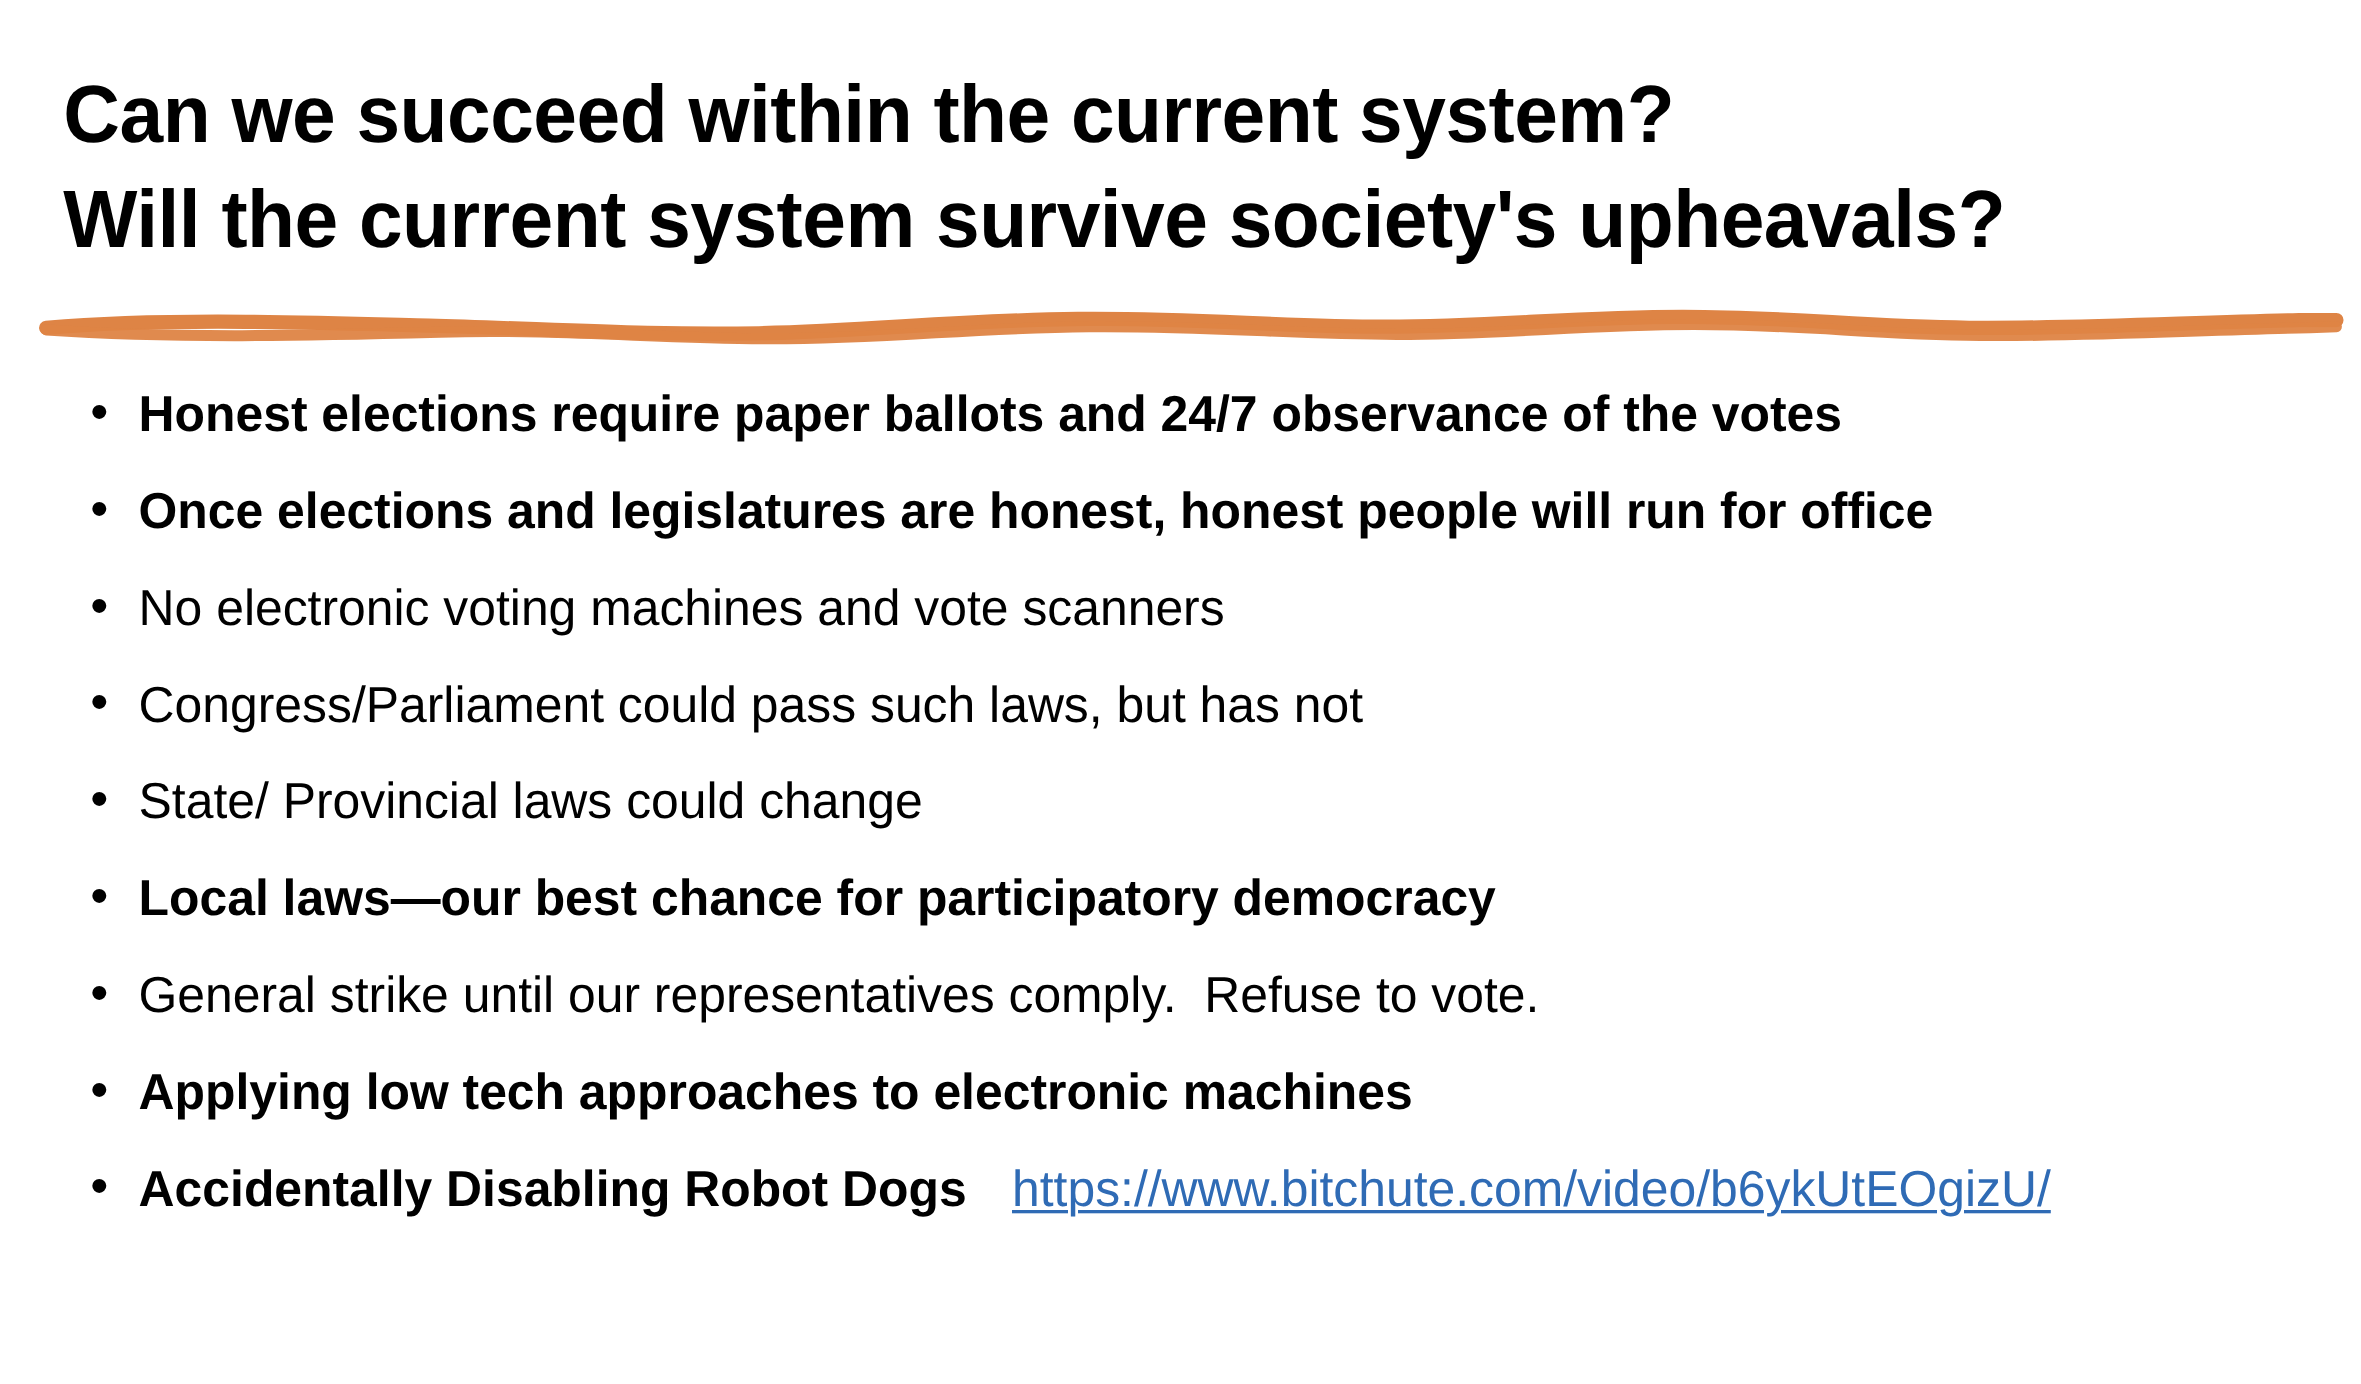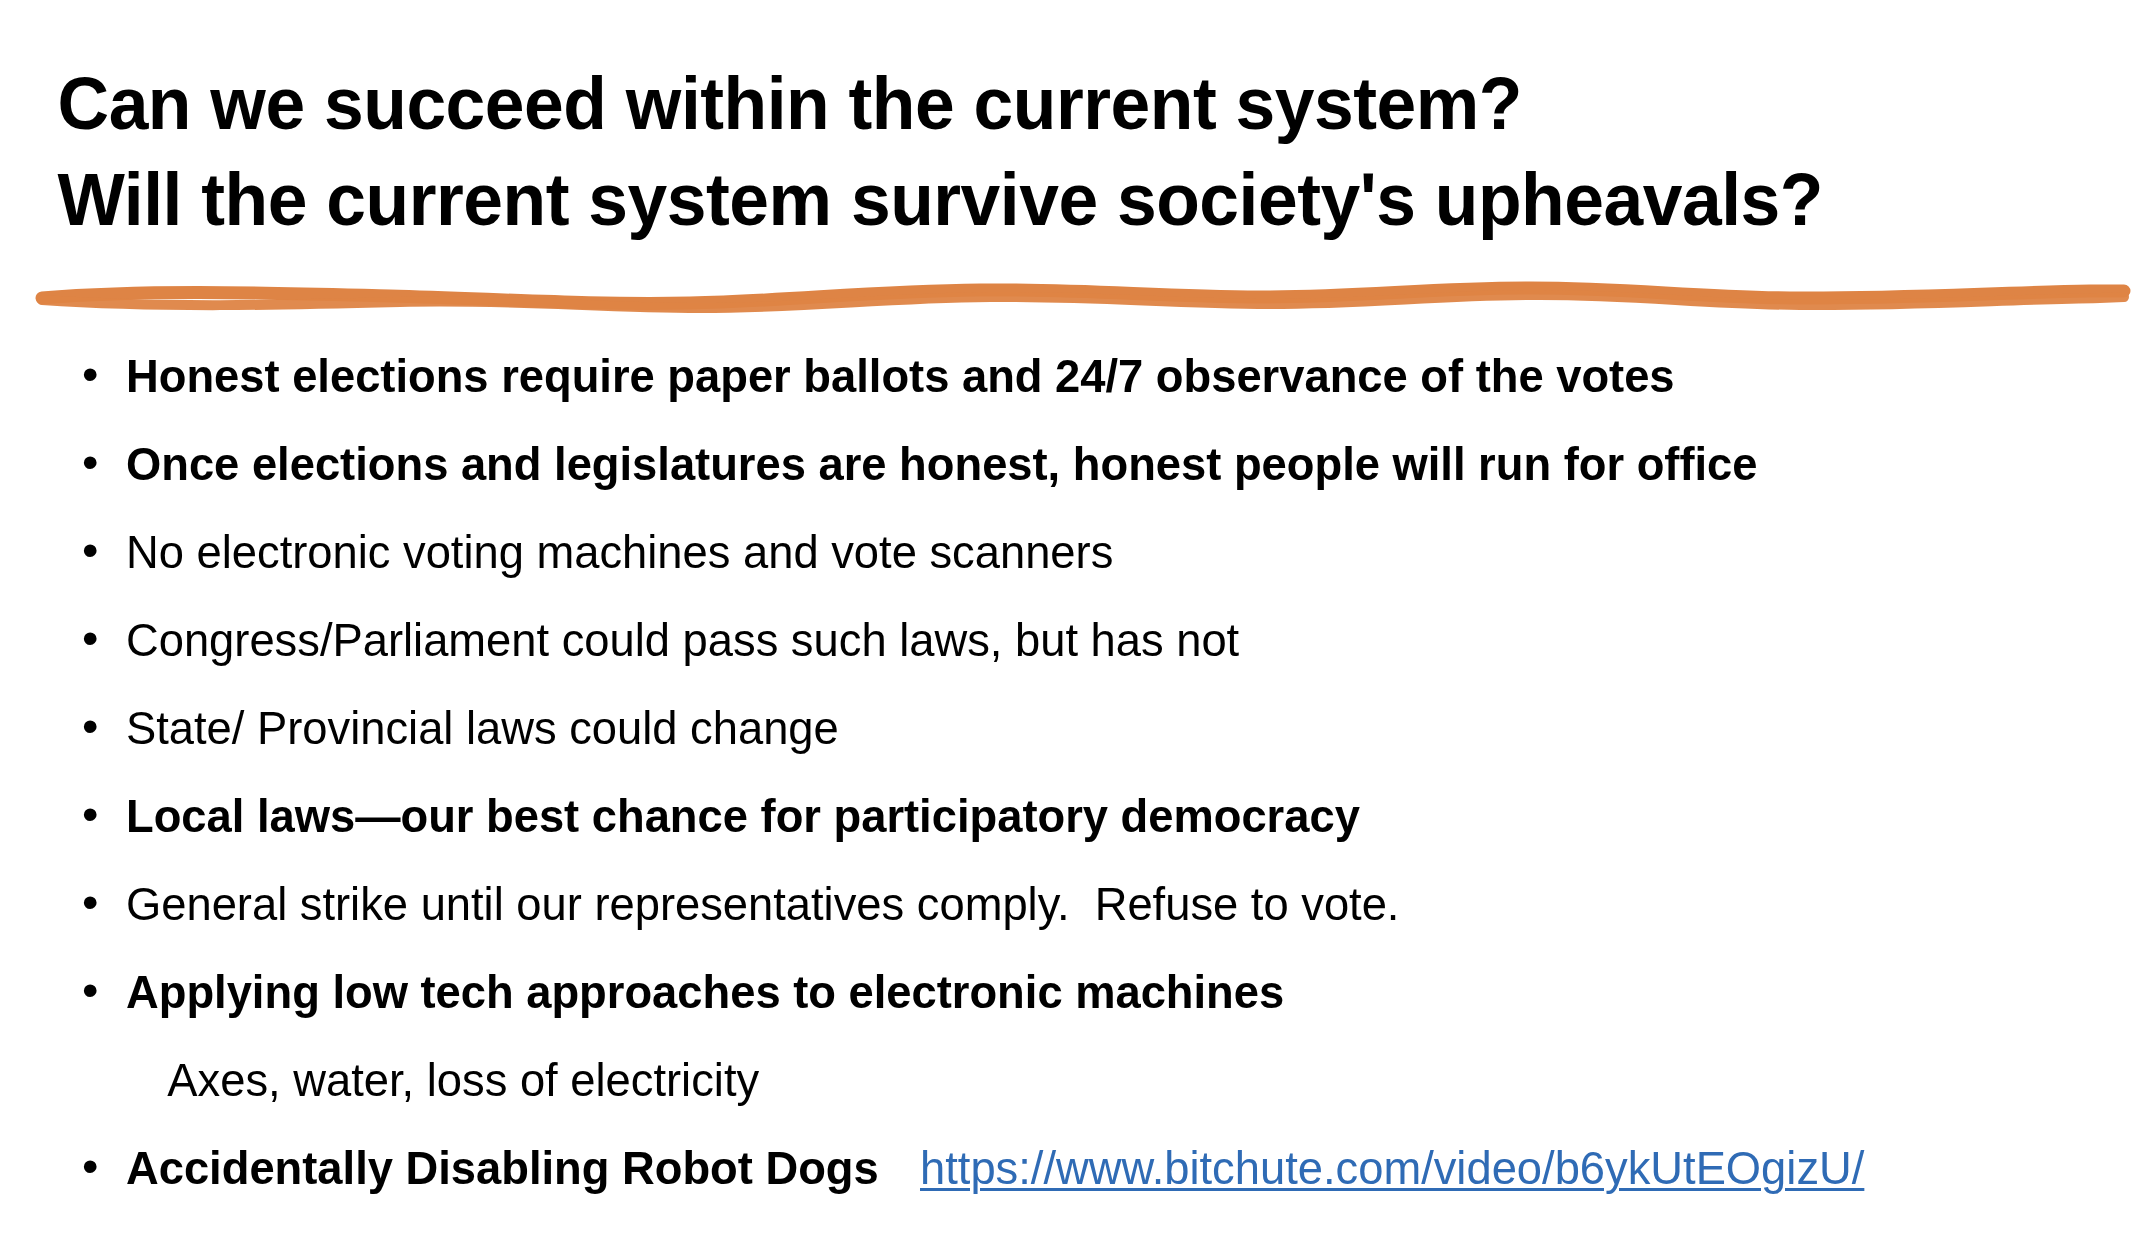--- a/index.html
+++ b/index.html
@@ -191,24 +191,20 @@
     <div class="line regular">
       <span class="bullet">•</span>
       <span class="line-text">General strike until our representatives comply.  Refuse to vote.</span>
     </div>
 
     <div class="line bold">
       <span class="bullet">•</span>
       <span class="line-text">Applying low tech approaches to electronic machines</span>
     </div>
 
-    <div class="line sub regular">
-      <span class="bullet">•</span>
-      <span class="line-text">Axes, water, loss of electricity</span>
-    </div>
 
     <div class="line bold with-link">
       <span class="bullet">•</span>
       <span class="line-text">Accidentally Disabling Robot Dogs</span>
       <span class="link">https://www.bitchute.com/video/b6ykUtEOgizU/</span>
     </div>
 
   </div>
 </div>
 

